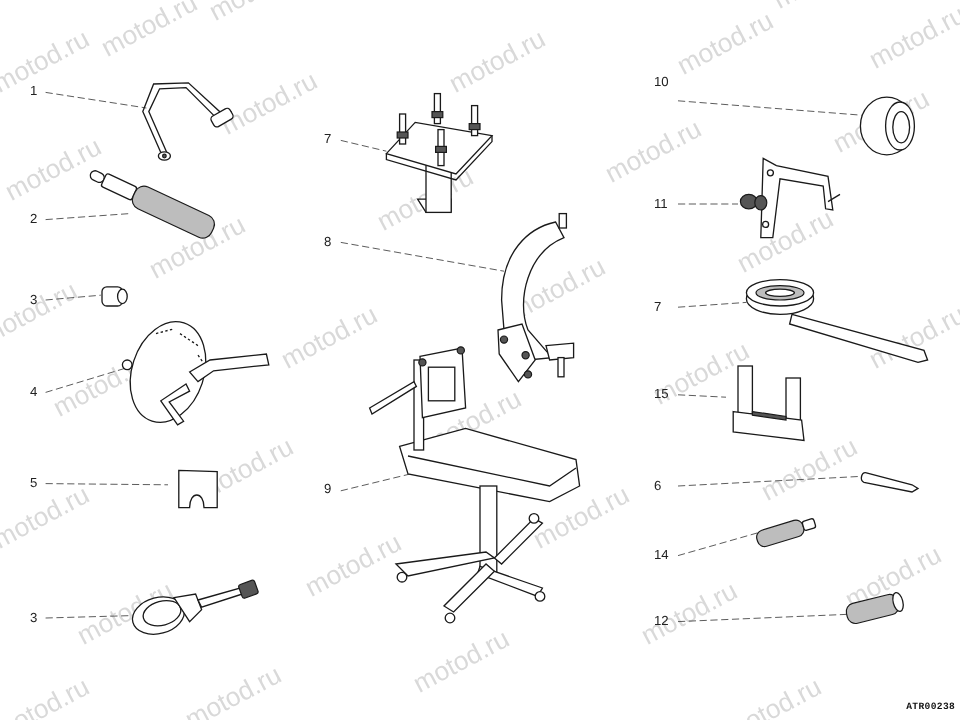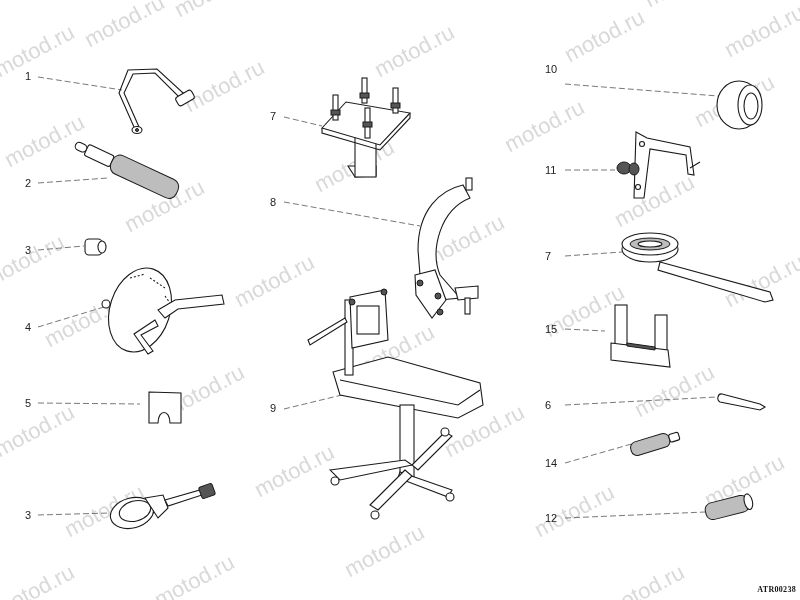--- a/index.html
+++ b/index.html
@@ -6,21 +6,21 @@
     body { width: 800px; height: 600px; position: relative; overflow: hidden;
       font-family: "Liberation Sans", sans-serif; }
     .canvas { position: absolute; left: 0; top: 0; width: 800px; height: 600px; }
     .watermark { position: absolute; font-family: "Liberation Sans", sans-serif;
       font-size: 22px; color: #d9d9d9; transform: rotate(-28deg);
       transform-origin: left top; white-space: nowrap; pointer-events: none; }
     .callout-num { position: absolute; font-size: 11px; color: #222222;
       font-family: "Liberation Sans", sans-serif; line-height: 1; }
     .ref-code { position: absolute; right: 4px; bottom: 6px; font-size: 8px;
       font-weight: bold; color: #111111; letter-spacing: 0.3px;
-      font-family: Liberation Serif, serif; }
+      font-family: Liberation Mono, monospace; }
     svg .ln { stroke: #1a1a1a; fill: none; stroke-width: 1.1; }
     svg .fl { stroke: #1a1a1a; fill: #ffffff; stroke-width: 1.1; }
     svg .dk { stroke: #1a1a1a; fill: #555555; stroke-width: 1; }
     svg .gr { stroke: #1a1a1a; fill: #bdbdbd; stroke-width: 1; }
     svg .lead { stroke: #555555; stroke-width: 0.8; stroke-dasharray: 6 3; fill: none; }
   </style>
 </head>
 <body>
 
 <div class="canvas">

